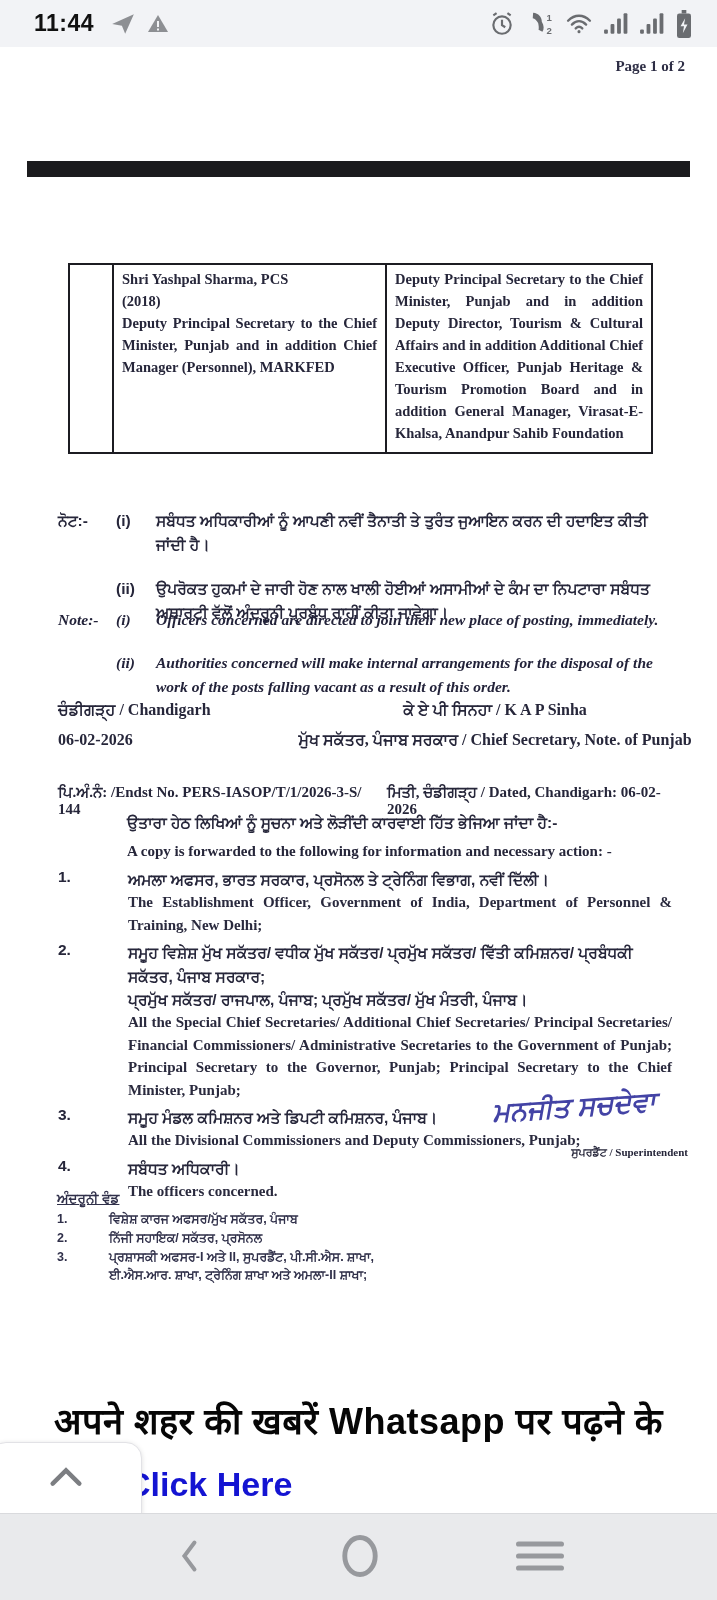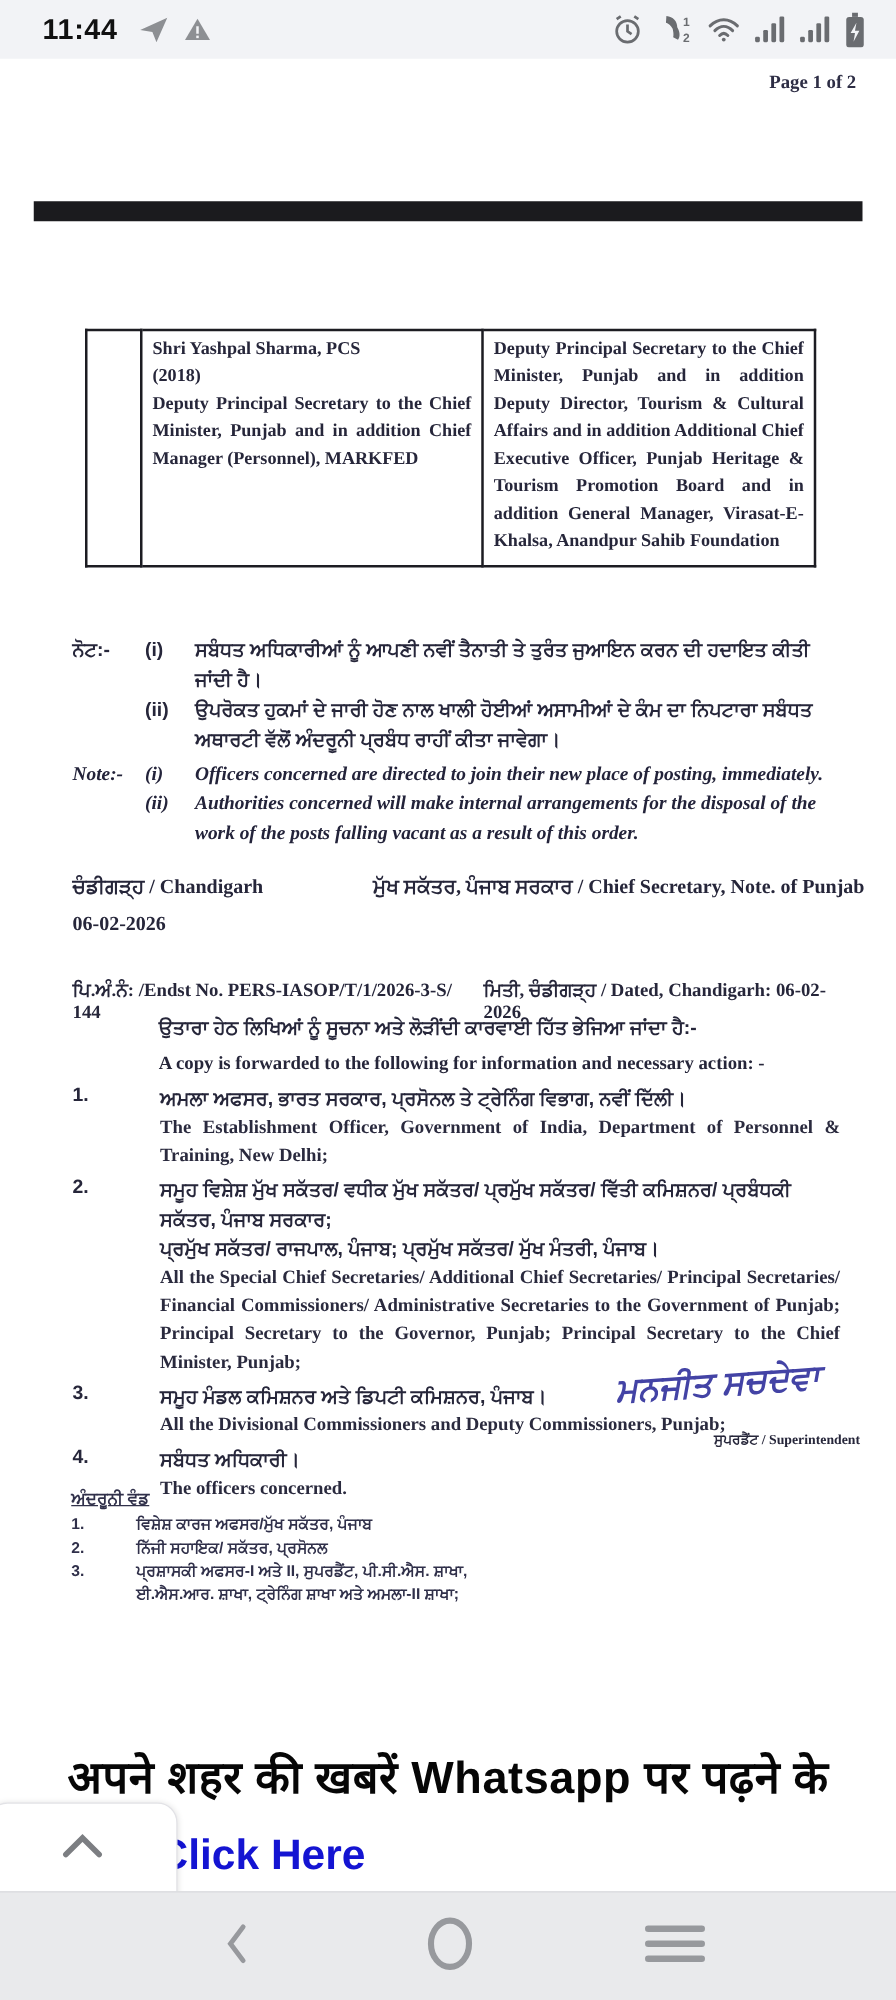--- a/index.html
+++ b/index.html
@@ -29,21 +29,21 @@
 
   
   table.doc-table { left:68px; top:263px; width:583px; border-collapse:collapse; position:absolute; table-layout:fixed; }
   table.doc-table td {
     border:2px solid #1c1c22; vertical-align:top; padding:3px 8px 8px 8px;
     font-weight:700; font-size:14.5px; line-height:1.52; text-align:justify; color:#26263a;
   }
   .col-serial { width:44px; } .col-officer { width:273px; } .col-posting { width:266px; }
 
   
-  .note-block { display:grid; grid-template-columns:58px 40px 1fr; row-gap:0; }
+  .note-block { display:grid; grid-template-columns:58px 40px 1fr; row-gap:20px; }
   .note-pa { left:58px; top:509px; width:604px; font-family:"Liberation Sans", sans-serif; font-weight:700; font-size:15.5px; line-height:1.55; }
   .note-en { left:58px; top:608px; width:610px; font-style:italic; font-weight:700; font-size:15.5px; line-height:1.5; color:#23233a; }
   .note-num { text-align:left; }
 
   
   .signoff-left { left:58px; top:695px; font-weight:700; font-size:16px; line-height:1.9; }
   .signoff-right { left:295px; top:695px; width:400px; text-align:center; font-weight:700; font-size:16px; line-height:1.85; }
 
   
   .endst-row { left:58px; top:784px; width:632px; display:flex; justify-content:space-between; font-weight:700; font-size:15px; }
@@ -186,20 +186,21 @@
     <span></span>
     <span class="note-num">(ii)</span>
     <span>Authorities concerned will make internal arrangements for the disposal of the work of the posts falling vacant as a result of this order.</span>
   </div>
 
   <div class="abs signoff-left">
     <div>ਚੰਡੀਗੜ੍ਹ / Chandigarh</div>
     <div>06-02-2026</div>
   </div>
   <div class="abs signoff-right">
+    <div>ਕੇ ਏ ਪੀ ਸਿਨਹਾ /  K A P Sinha</div>
     <div>ਮੁੱਖ ਸਕੱਤਰ, ਪੰਜਾਬ ਸਰਕਾਰ / Chief Secretary, Note. of Punjab</div>
   </div>
 
   <div class="abs endst-row">
     <span>ਪਿ.ਅੰ.ਨੰ: /Endst No.  PERS-IASOP/T/1/2026-3-S/ 144</span>
     <span>ਮਿਤੀ, ਚੰਡੀਗੜ੍ਹ / Dated, Chandigarh: 06-02-2026</span>
   </div>
   <div class="abs forward-pa">ਉਤਾਰਾ ਹੇਠ ਲਿਖਿਆਂ ਨੂੰ ਸੂਚਨਾ ਅਤੇ ਲੋੜੀਂਦੀ ਕਾਰਵਾਈ ਹਿੱਤ ਭੇਜਿਆ ਜਾਂਦਾ ਹੈ:-</div>
   <div class="abs forward-en">A copy is forwarded to the following for information and necessary action: -</div>
 

